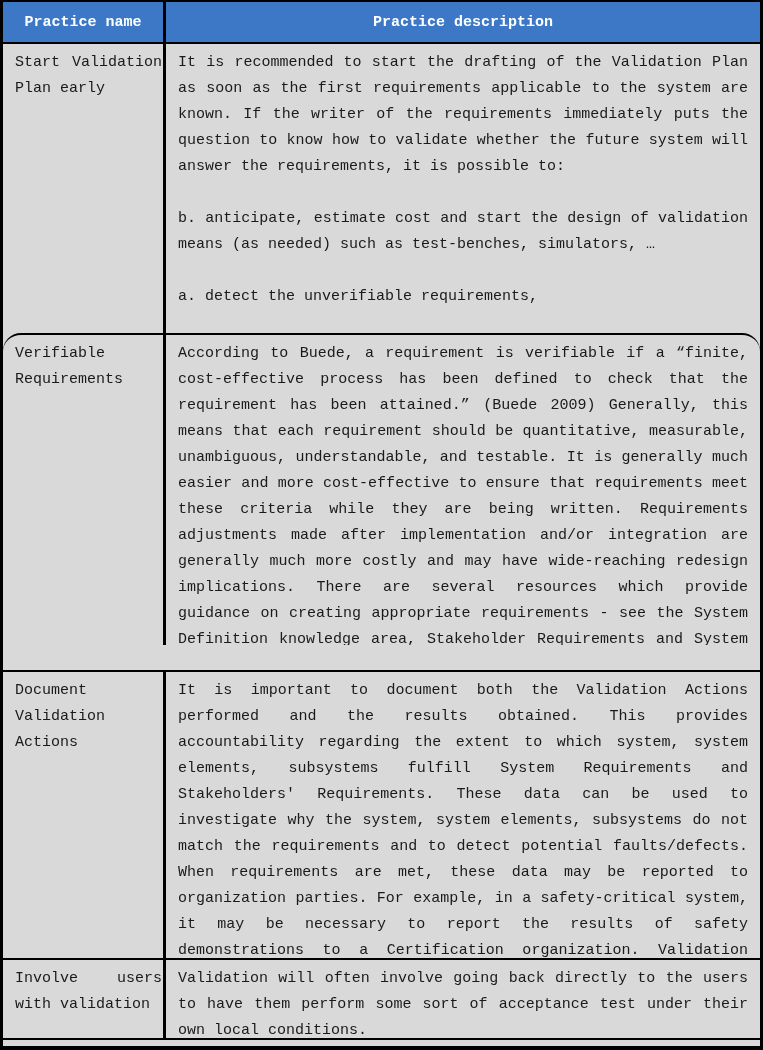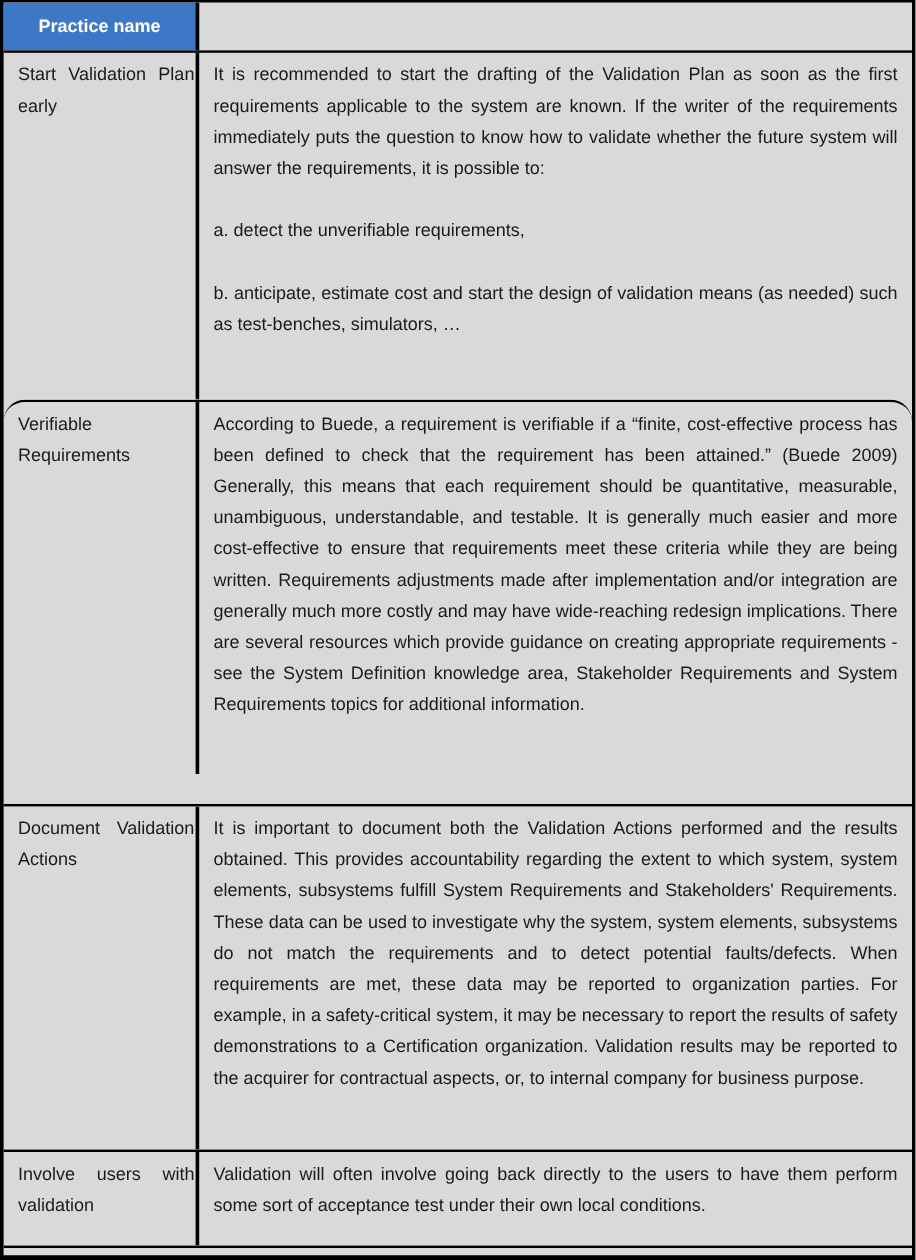--- a/index.html
+++ b/index.html
@@ -22,20 +22,21 @@
     border-top: 2px solid var(--border, #000);
     border-bottom: 4px solid var(--border, #000);
     display: flex;
     flex-direction: column;
     background: var(--cell-bg, #d9d9d9);
   }
   .trow {
     display: flex;
     overflow: hidden;
     flex: 0 0 auto;
+    font-family: Liberation Mono, monospace;
   }
   .trow + .trow {
     border-top: 2px solid var(--border, #000);
   }
   .thead { height: 40px; }
   .cell {
     box-sizing: border-box;
     padding: 6px 12px 0 12px;
     overflow: hidden;
   }
@@ -73,30 +74,31 @@
   .r3 { height: 78px; justify-content: space-between; }
   .r4 { flex: 1 1 auto; min-height: 0; }
 </style>
 </head>
 <body>
 
 <div class="doc">
 
   <div class="trow thead">
     <div class="cell namecol hcell">Practice name</div>
+    <div class="cell desccol hcell">Practice description</div>
   </div>
 
   <div class="trow r0">
     <div class="cell namecol">
       <p>Start Validation Plan early</p>
     </div>
     <div class="cell desccol">
       <p>It is recommended to start the drafting of the Validation Plan as soon as the first requirements applicable to the system are known. If the writer of the requirements immediately puts the question to know how to validate whether the future system will answer the requirements, it is possible to:</p>
+      <p>b. anticipate, estimate cost and start the design of validation means (as needed) such as test-benches, simulators, …</p>
       <p>a. detect the unverifiable requirements,</p>
-      <p>b. anticipate, estimate cost and start the design of validation means (as needed) such as test-benches, simulators, …</p>
     </div>
   </div>
 
   <div class="trow r1">
     <div class="cell namecol">
       <p>Verifiable Requirements</p>
     </div>
     <div class="cell desccol">
       <p>According to Buede, a requirement is verifiable if a “finite, cost-effective process has been defined to check that the requirement has been attained.” (Buede 2009) Generally, this means that each requirement should be quantitative, measurable, unambiguous, understandable, and testable. It is generally much easier and more cost-effective to ensure that requirements meet these criteria while they are being written. Requirements adjustments made after implementation and/or integration are generally much more costly and may have wide-reaching redesign implications. There are several resources which provide guidance on creating appropriate requirements - see the System Definition knowledge area, Stakeholder Requirements and System Requirements topics for additional information.</p>
     </div>

